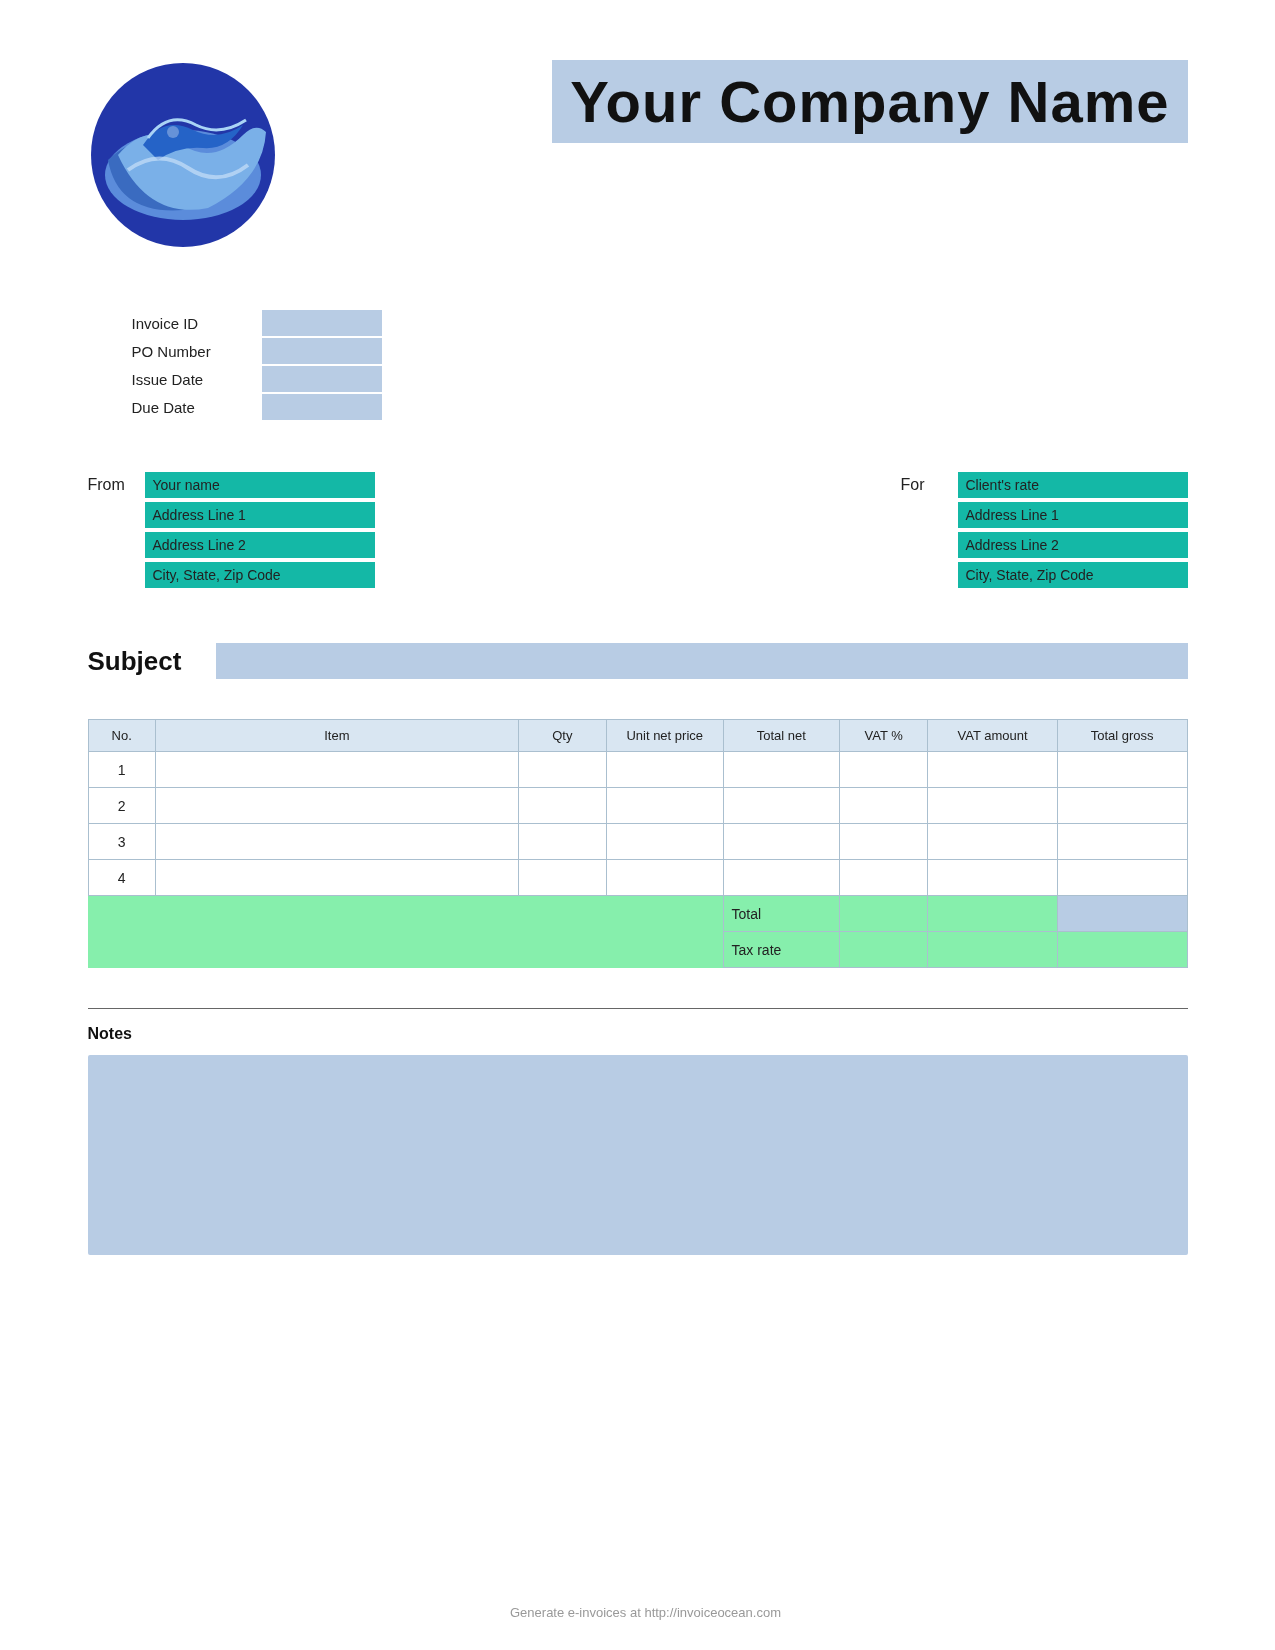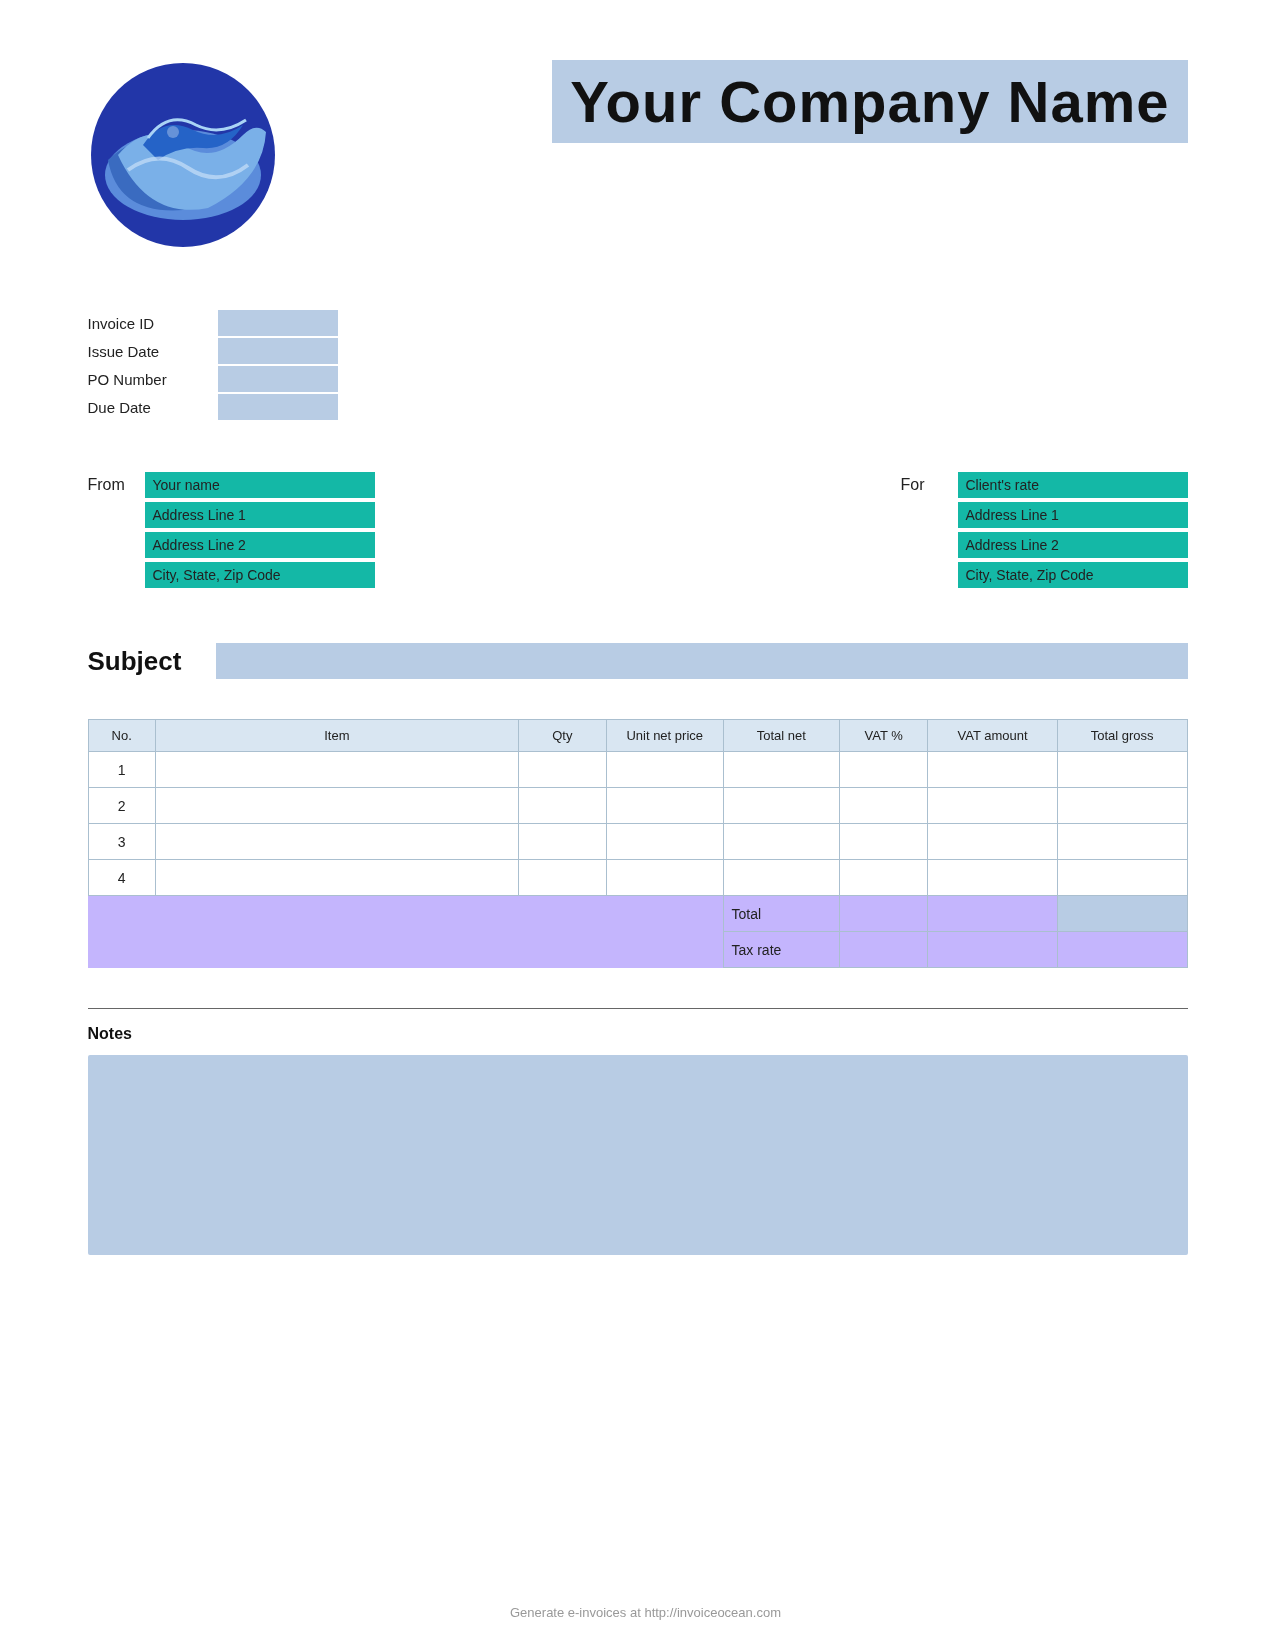--- a/index.html
+++ b/index.html
@@ -58,20 +58,21 @@
     }
     .meta-row {
       display: flex;
       align-items: center;
       margin-bottom: 2px;
     }
     .meta-label {
       width: 130px;
       font-size: 15px;
       color: #222;
+      margin-left: 44px;
     }
     .meta-field {
       width: 120px;
       height: 26px;
       background: #b8cce4;
       display: inline-block;
     }
     
     .address-section {
       display: flex;
@@ -138,21 +139,21 @@
       font-weight: normal;
       font-size: 13px;
     }
     .invoice-table td {
       border: 1px solid #aabfcf;
       padding: 8px 6px;
       height: 36px;
       text-align: center;
     }
     .summary-row td {
-      background: #c4b5fd;
+      background: #86efac;
     }
     .summary-label-cell {
       text-align: left !important;
       padding-left: 8px !important;
       font-size: 14px;
       border-top: 1px solid #aabfcf;
     }
     .total-gross-blue {
       background: #b8cce4 !important;
     }
@@ -219,25 +220,25 @@
       <div class="company-name">Your Company Name</div>
     </div>
   </div>
 
   <div class="invoice-meta">
     <div class="meta-row">
       <span class="meta-label">Invoice ID</span>
       <span class="meta-field"></span>
     </div>
     <div class="meta-row">
+      <span class="meta-label">PO Number</span>
+      <span class="meta-field"></span>
+    </div>
+    <div class="meta-row">
       <span class="meta-label">Issue Date</span>
-      <span class="meta-field"></span>
-    </div>
-    <div class="meta-row">
-      <span class="meta-label">PO Number</span>
       <span class="meta-field"></span>
     </div>
     <div class="meta-row">
       <span class="meta-label">Due Date</span>
       <span class="meta-field"></span>
     </div>
   </div>
 
   <div class="address-section">
     <div class="address-block">

